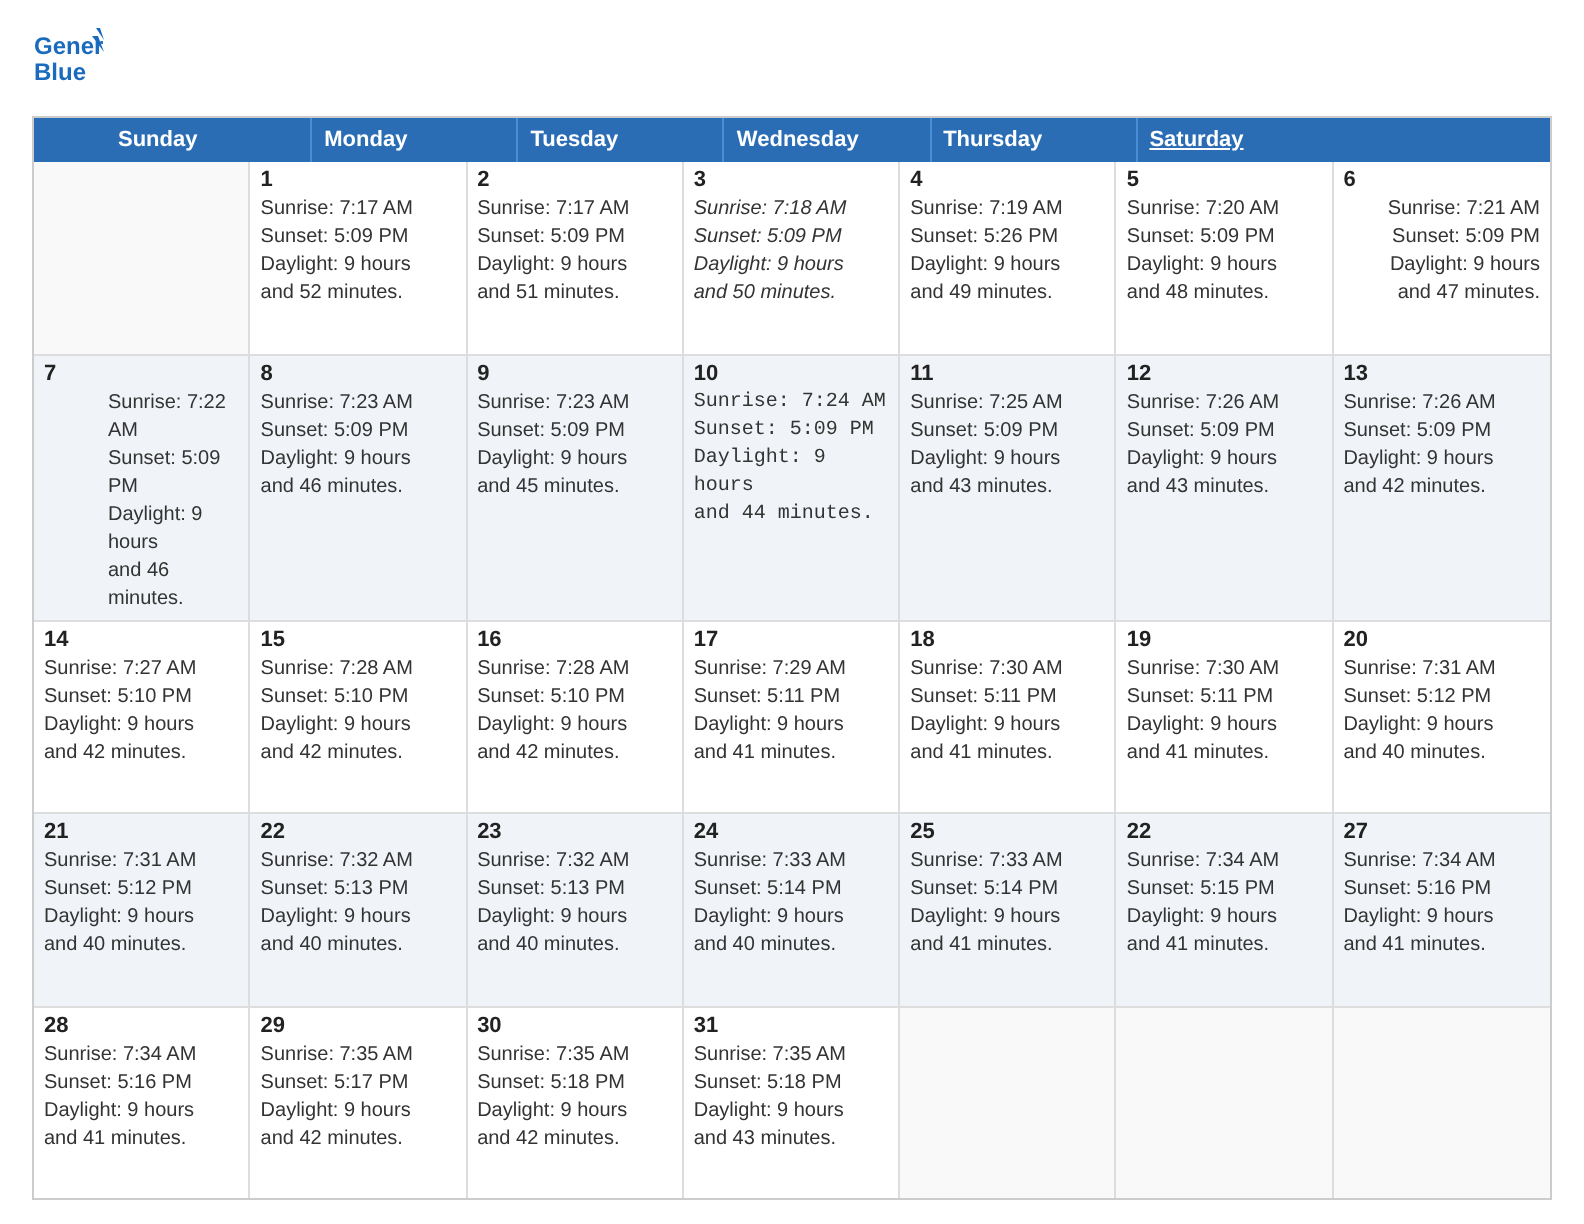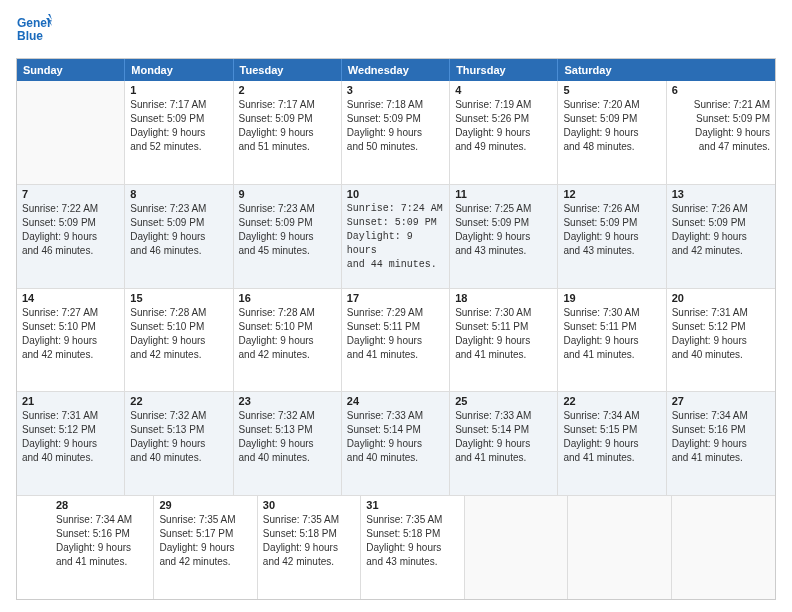--- a/index.html
+++ b/index.html
@@ -44,45 +44,46 @@
     .calendar {
       flex: 1;
       display: flex;
       flex-direction: column;
       border: 1px solid #ccc;
     }
     .cal-header {
       display: grid;
       grid-template-columns: repeat(7, 1fr);
       background: #2a6db5;
+      padding-left: 36px;
     }
     .cal-header-cell {
       color: #fff;
       font-weight: bold;
       font-size: 11px;
       padding: 5px 6px;
       border-right: 1px solid #4a8dd5;
     }
     .cal-header-cell:last-child {
       border-right: none;
+      text-decoration: underline;
     }
     .cal-body {
       flex: 1;
       display: flex;
       flex-direction: column;
     }
     .cal-row {
       display: grid;
       grid-template-columns: repeat(7, 1fr);
       flex: 1;
       border-bottom: 1px solid #ddd;
     }
     .cal-row:last-child {
       border-bottom: none;
-      margin-left: 34px;
     }
     .cal-cell {
       border-right: 1px solid #ddd;
       padding: 3px 5px;
       vertical-align: top;
       min-height: 0;
       overflow: hidden;
     }
     .cal-cell:last-child {
       border-right: none;
@@ -145,21 +146,21 @@
           </div>
           <div class="cal-cell">
             <div class="day-num">2</div>
             <div class="day-info" style="white-space: pre-line;">Sunrise: 7:17 AM
 Sunset: 5:09 PM
 Daylight: 9 hours
 and 51 minutes.</div>
           </div>
           <div class="cal-cell">
             <div class="day-num">3</div>
-            <div class="day-info" style="white-space: pre-line;">Sunrise: 7:18 AM
+            <div class="day-info" style="white-space: pre-line; font-style: italic;">Sunrise: 7:18 AM
 Sunset: 5:09 PM
 Daylight: 9 hours
 and 50 minutes.</div>
           </div>
           <div class="cal-cell">
             <div class="day-num">4</div>
             <div class="day-info" style="white-space: pre-line;">Sunrise: 7:19 AM
 Sunset: 5:26 PM
 Daylight: 9 hours
 and 49 minutes.</div>
@@ -175,21 +176,21 @@
             <div class="day-num">6</div>
             <div class="day-info" style="white-space: pre-line; text-align: right;">Sunrise: 7:21 AM
 Sunset: 5:09 PM
 Daylight: 9 hours
 and 47 minutes.</div>
           </div>
         </div>
         <div class="cal-row row-shade">
           <div class="cal-cell">
             <div class="day-num">7</div>
-            <div class="day-info" style="white-space: pre-line;">Sunrise: 7:22 AM
+            <div class="day-info" style="white-space: pre-line; margin-left: 32px;">Sunrise: 7:22 AM
 Sunset: 5:09 PM
 Daylight: 9 hours
 and 46 minutes.</div>
           </div>
           <div class="cal-cell">
             <div class="day-num">8</div>
             <div class="day-info" style="white-space: pre-line;">Sunrise: 7:23 AM
 Sunset: 5:09 PM
 Daylight: 9 hours
 and 46 minutes.</div>

